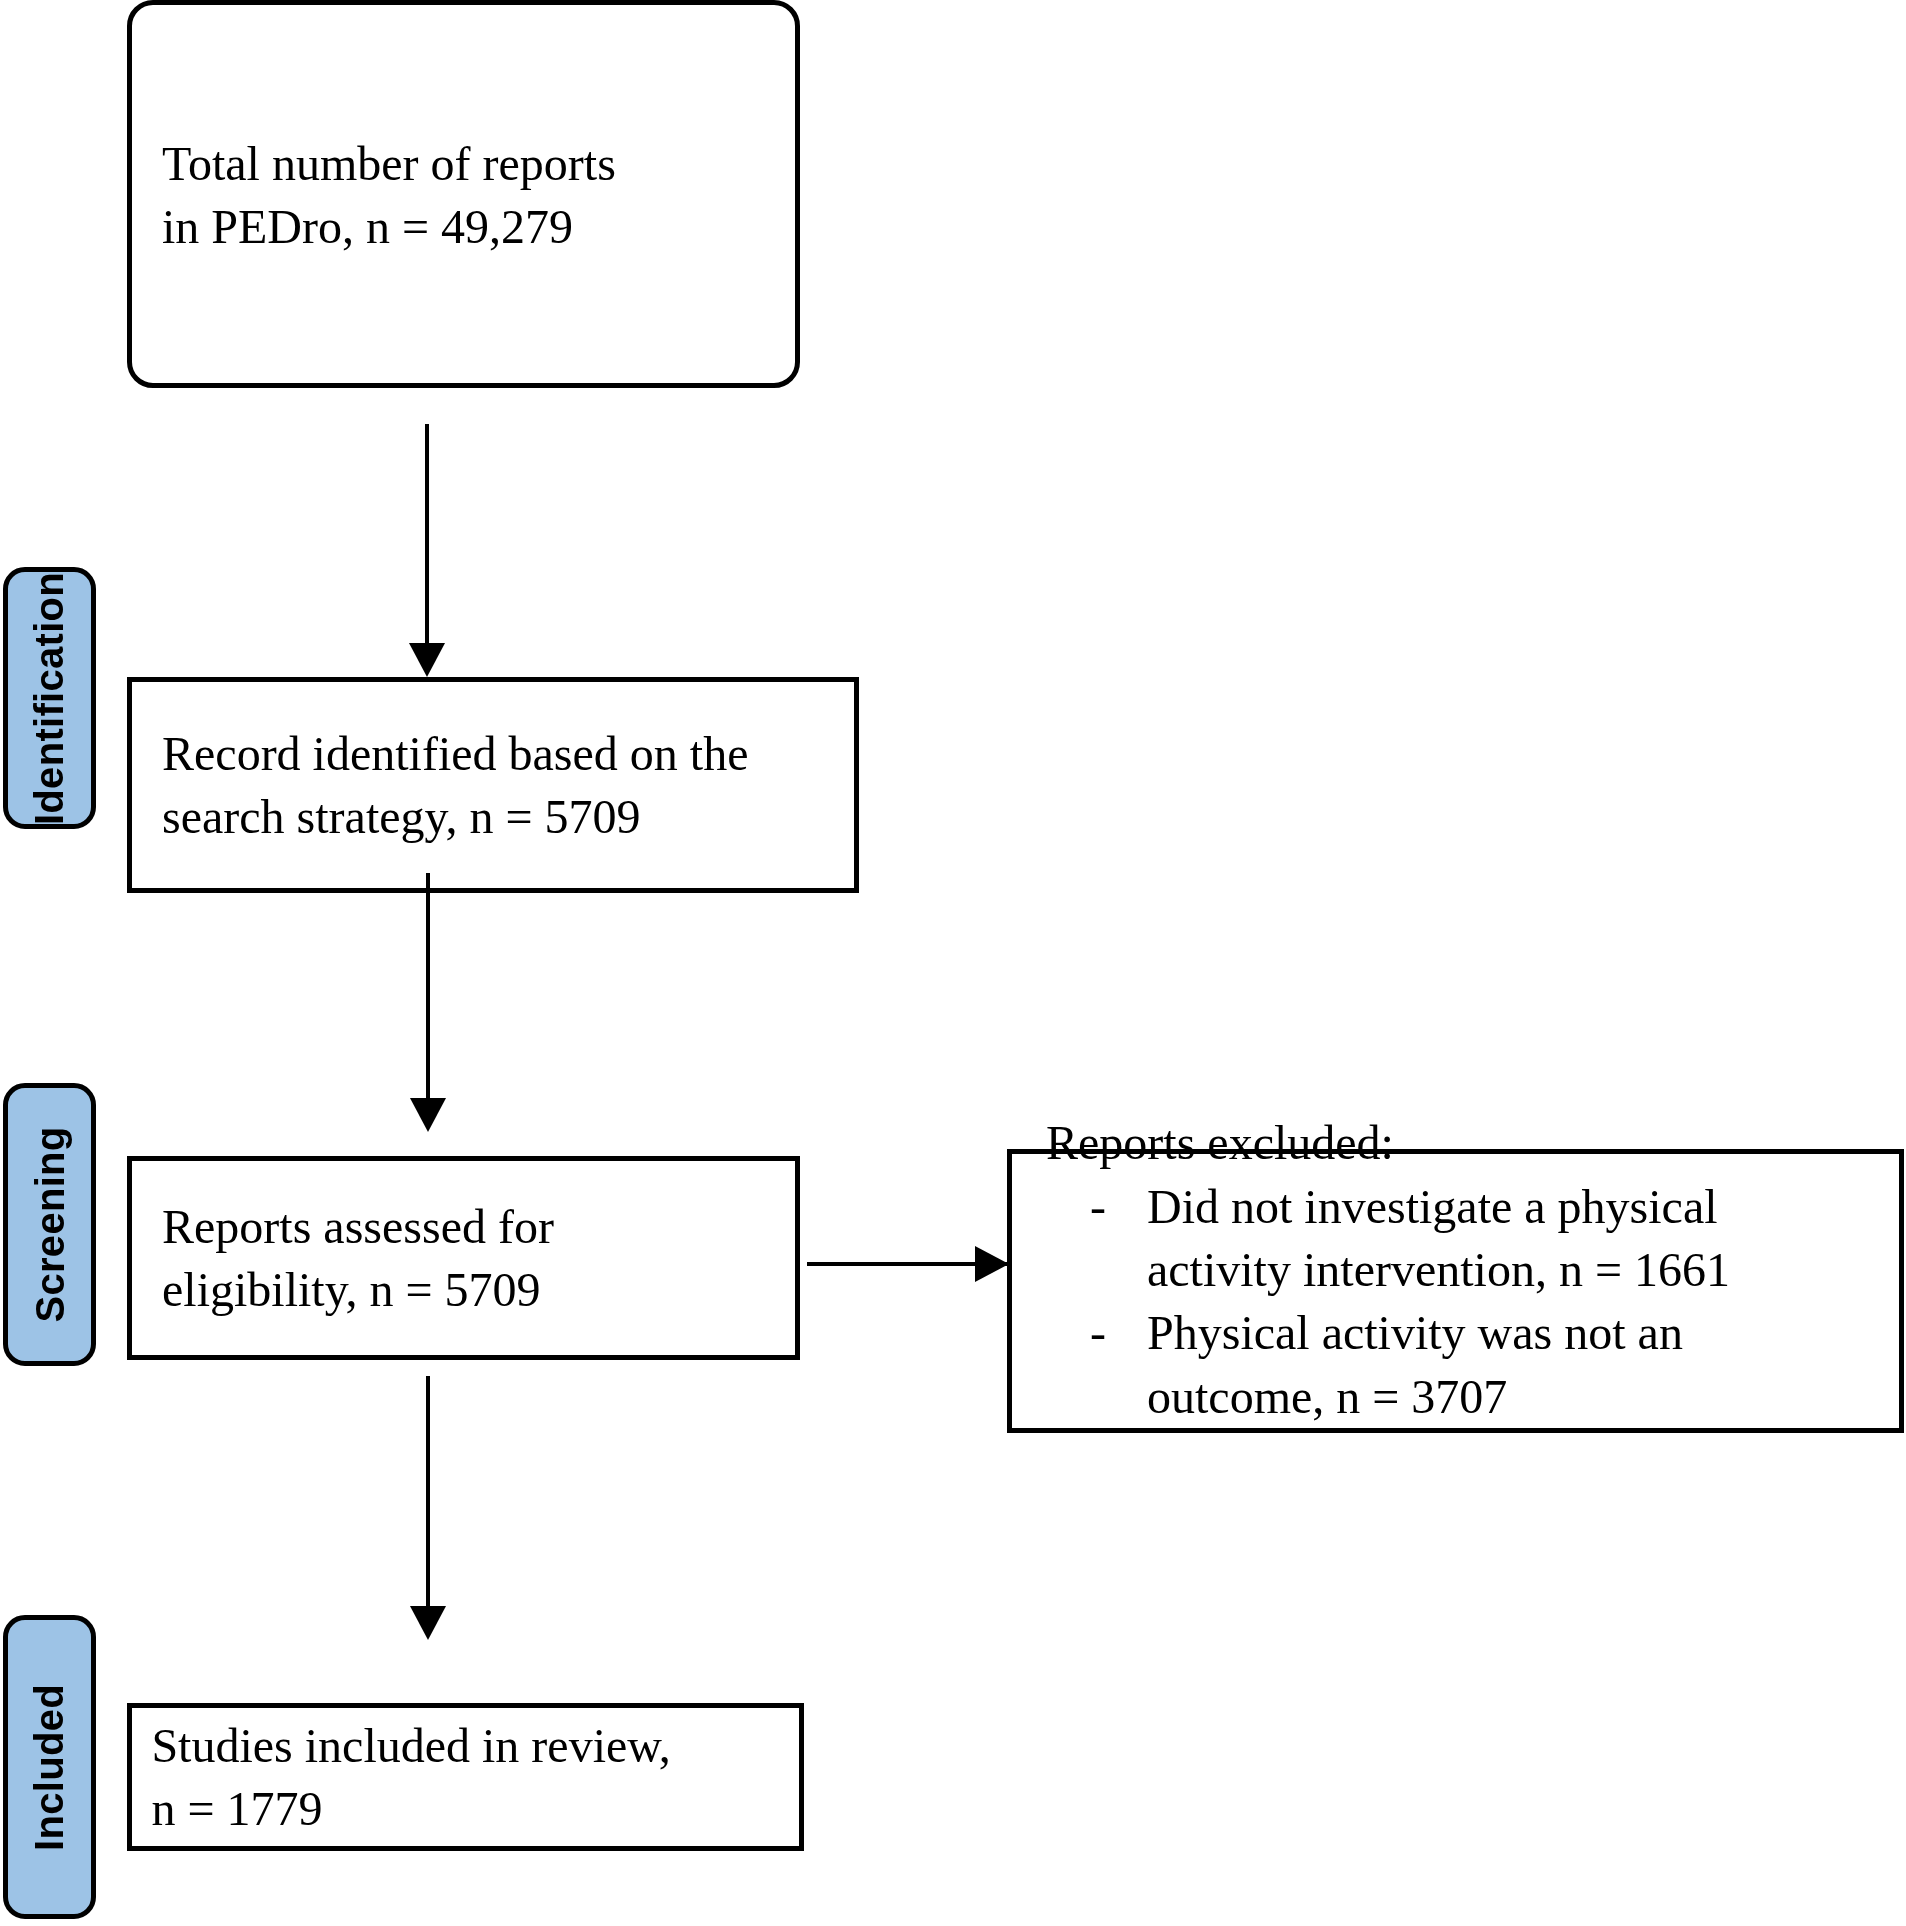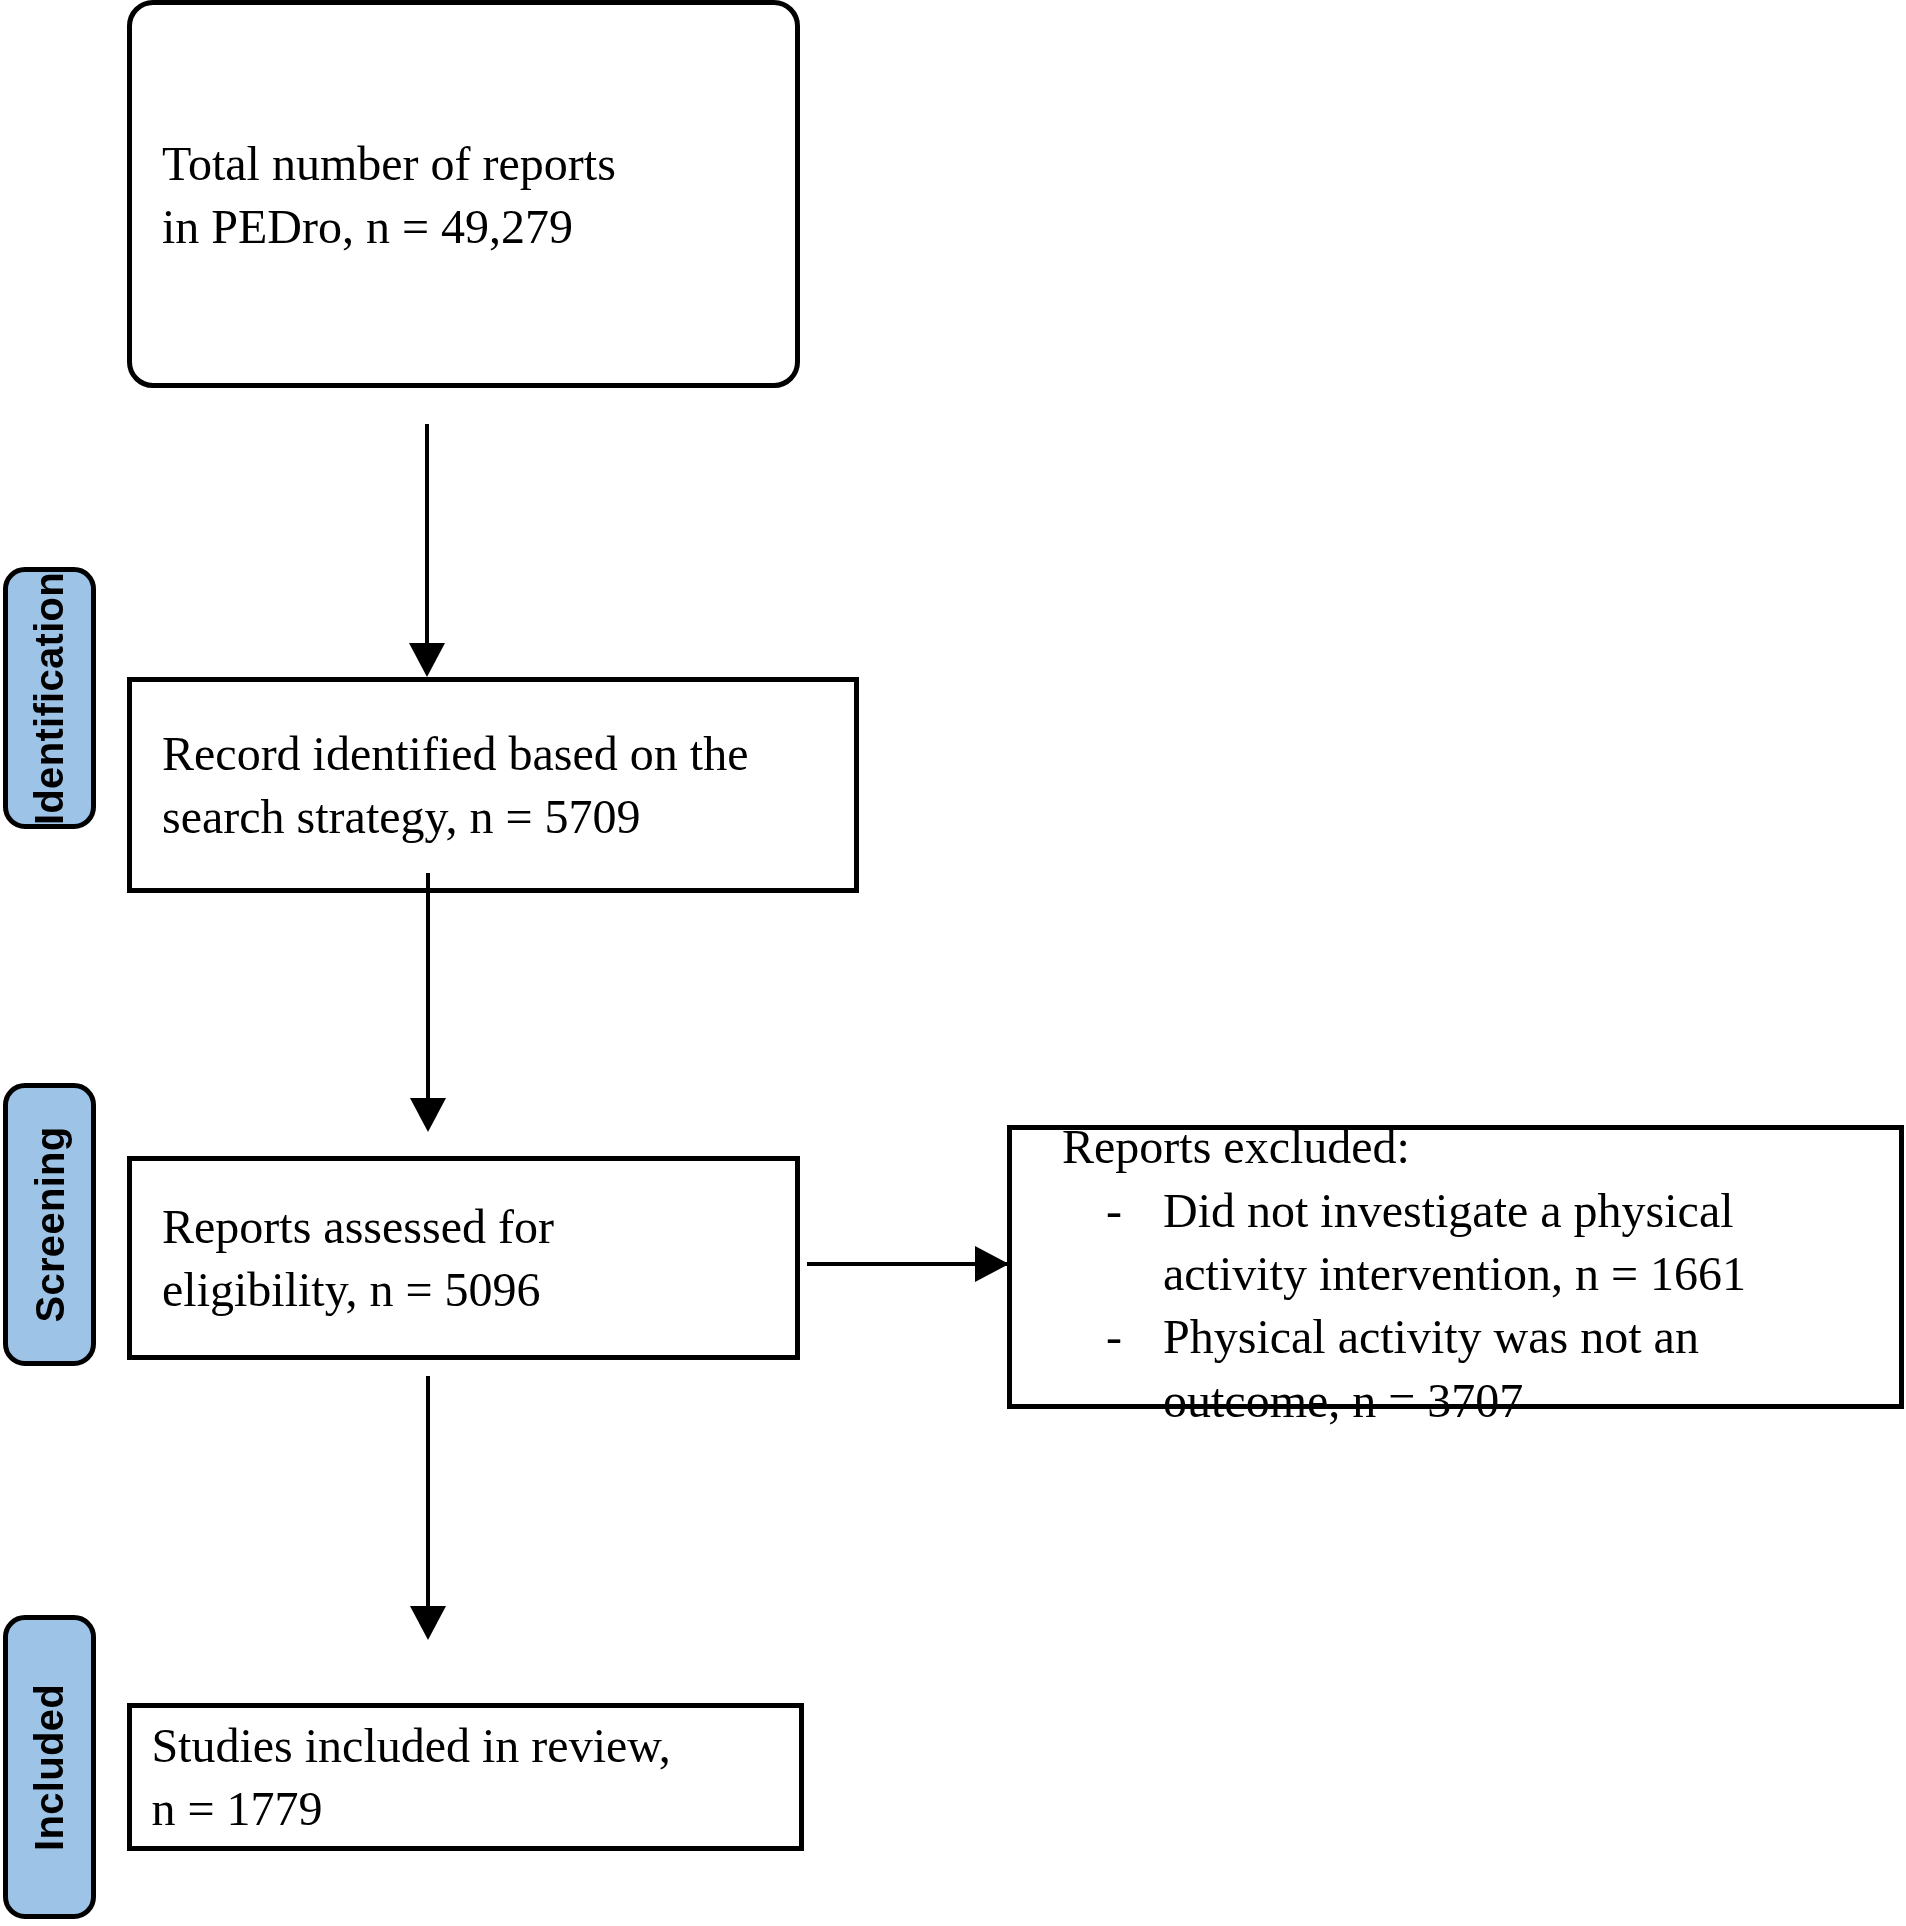--- a/index.html
+++ b/index.html
@@ -32,22 +32,22 @@
     line-height: 1.32;
     color: #000000;
     padding: 0 30px;
     white-space: pre-line;
   }
 
   #box-total        { left: 127px;  top: 0px;    width: 673px; height: 388px; border-radius: 26px; }
   #box-record       { left: 127px;  top: 677px; width: 732px; height: 216px; }
   #box-assessed     { left: 127px;  top: 1156px; width: 673px; height: 204px; }
   #box-included     { left: 127px;  top: 1703px; width: 677px; height: 148px; }
-  #box-excluded     { left: 1007px; top: 1125px; width: 897px; height: 284px;
-                      justify-content: center; padding-left: 16px; }
+  #box-excluded     { left: 1007px; top: 1149px; width: 897px; height: 284px;
+                      justify-content: flex-end; }
 
   #box-total    .box-text { padding-top: 2.6px; }
   #box-included .box-text { padding: 0 19.4px; }
 
   
   .excl-head {
     font-family: "Liberation Serif", "DejaVu Serif", serif;
     font-size: 48px;
     line-height: 1.3;
     color: #000000;
@@ -182,21 +182,21 @@
 search strategy, n = 5709</div>
   </div>
 
   <div class="v-arrow" id="arrow-2">
     <div class="stem" style="height:225px"></div>
     <div class="head"></div>
   </div>
 
   <div class="flow-box" id="box-assessed">
     <div class="box-text">Reports assessed for
-eligibility, n = 5096</div>
+eligibility, n = 5709</div>
   </div>
 
   <div class="h-arrow" id="arrow-excluded">
     <div class="stem"></div>
     <div class="head"></div>
   </div>
 
   <div class="flow-box" id="box-excluded">
     <div class="excl-head">Reports excluded:</div>
     <ul class="excl-list">

